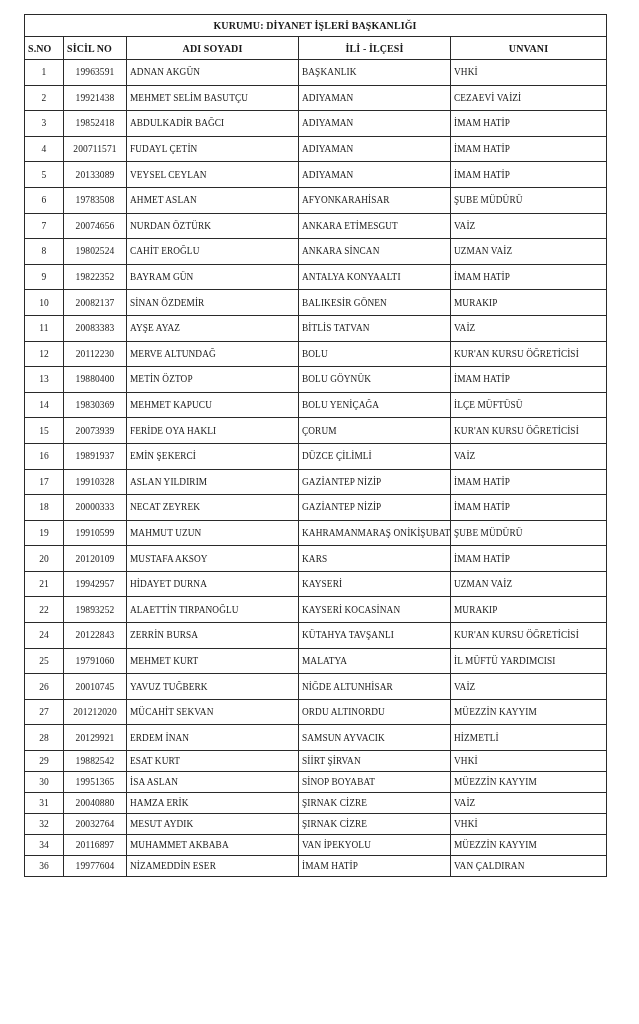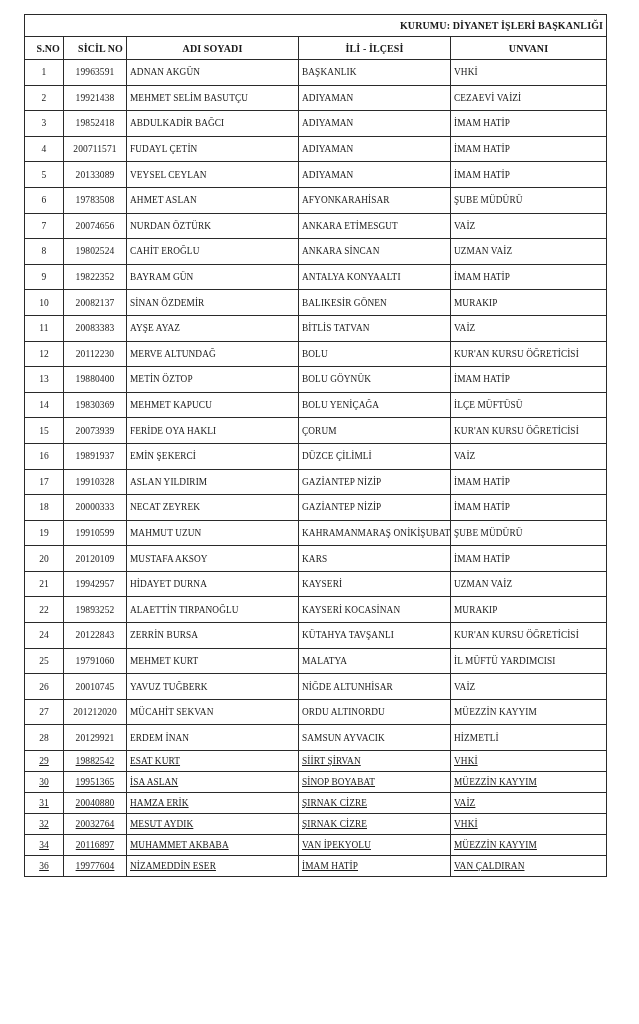--- a/index.html
+++ b/index.html
@@ -1,30 +1,30 @@
 <!DOCTYPE html>
 <html><head>
 <meta charset="utf-8">
 <style>
   html, body { margin: 0; padding: 0; background: #ffffff; }
   body { width: 639px; height: 1024px; position: relative; overflow: hidden; font-family: "Liberation Serif", serif; color: #1a1a1a; }
   .sheet { position: absolute; left: 24px; top: 14px; width: 582px; }
   table { border-collapse: collapse; width: 582px; table-layout: fixed; }
   td, th { border: 1px solid #2a2a2a; padding: 0 3px; font-size: 9.5px; letter-spacing: 0.1px; white-space: nowrap; overflow: hidden; vertical-align: middle; }
-  .title-cell { text-align: right; font-weight: bold; font-size: 10px; height: 21px; padding-left: 2px; }
+  .title-cell { text-align: center; font-weight: bold; font-size: 10px; height: 21px; padding-left: 2px; }
   th { font-weight: bold; font-size: 10px; height: 22px; text-align: center; }
-  th.c-sno, th.c-sicil { text-align: right; }
+  th.c-sno, th.c-sicil { text-align: left; }
   td.c-sno, td.c-sicil { text-align: center; }
   col.w-sno { width: 39px; }
   col.w-sicil { width: 63px; }
   col.w-name { width: 172px; }
   col.w-il { width: 152px; }
   col.w-unvan { width: 156px; }
   tbody tr.tall td { height: 24.6px; }
-  tbody tr.short td { height: 20px; text-decoration: underline; }
+  tbody tr.short td { height: 20px; }
   td.c-name, td.c-il, td.c-unvan { font-size: 9.3px; }
 </style>
 </head>
 <body>
 
 <div class="sheet">
   <table>
     <colgroup>
       <col class="w-sno">
         <col class="w-sicil">

